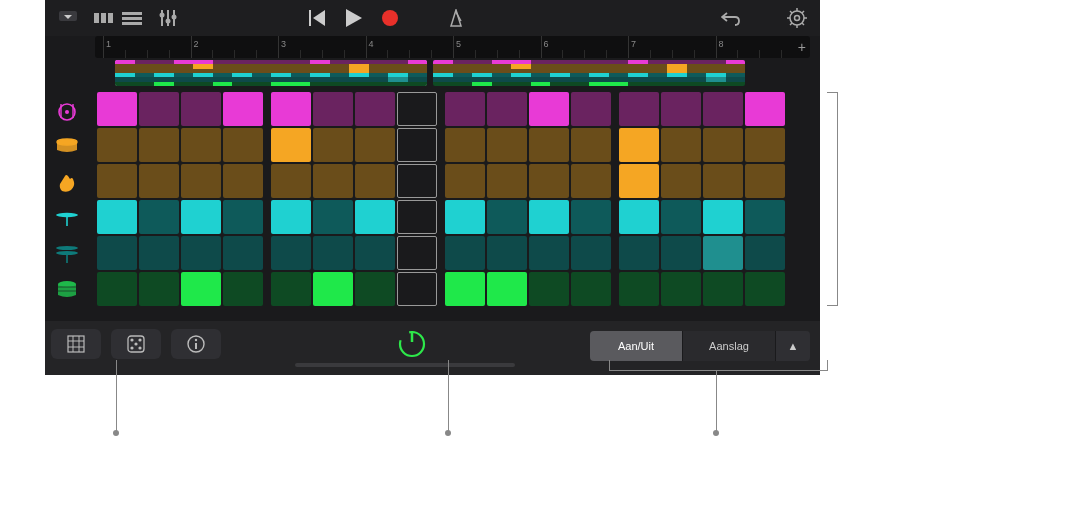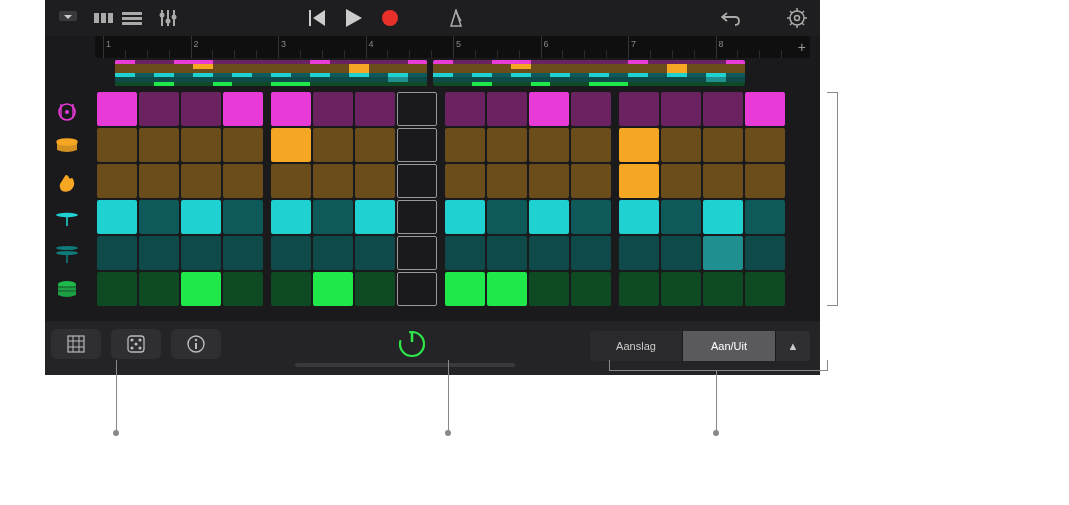--- a/index.html
+++ b/index.html
@@ -646,22 +646,22 @@
         </div>
       </div>
       <div class="b-power">
         <svg width="34" height="34" viewBox="0 0 34 34">
             <circle cx="17" cy="17" r="12" fill="none" stroke="#2de84a" stroke-width="2.2" stroke-dasharray="60 12" transform="rotate(-90 17 17)"></circle>
             <line x1="17" y1="4" x2="17" y2="15" stroke="#2de84a" stroke-width="2.5"></line>
           </svg>
       </div>
       <div class="b-slider"></div>
       <div class="b-segs">
+        <div class="seg active">Aan/Uit</div>
         <div class="seg">Aanslag</div>
-        <div class="seg active">Aan/Uit</div>
         <div class="seg arrow">▲</div>
       </div>
     </div>
   </div>
 
   <div class="bracket-r"></div>
 
   <div class="callout-v" style="left:116px;top:360px;height:72px;"></div>
   <div class="peg" style="left:113px;top:430px;"></div>
 

